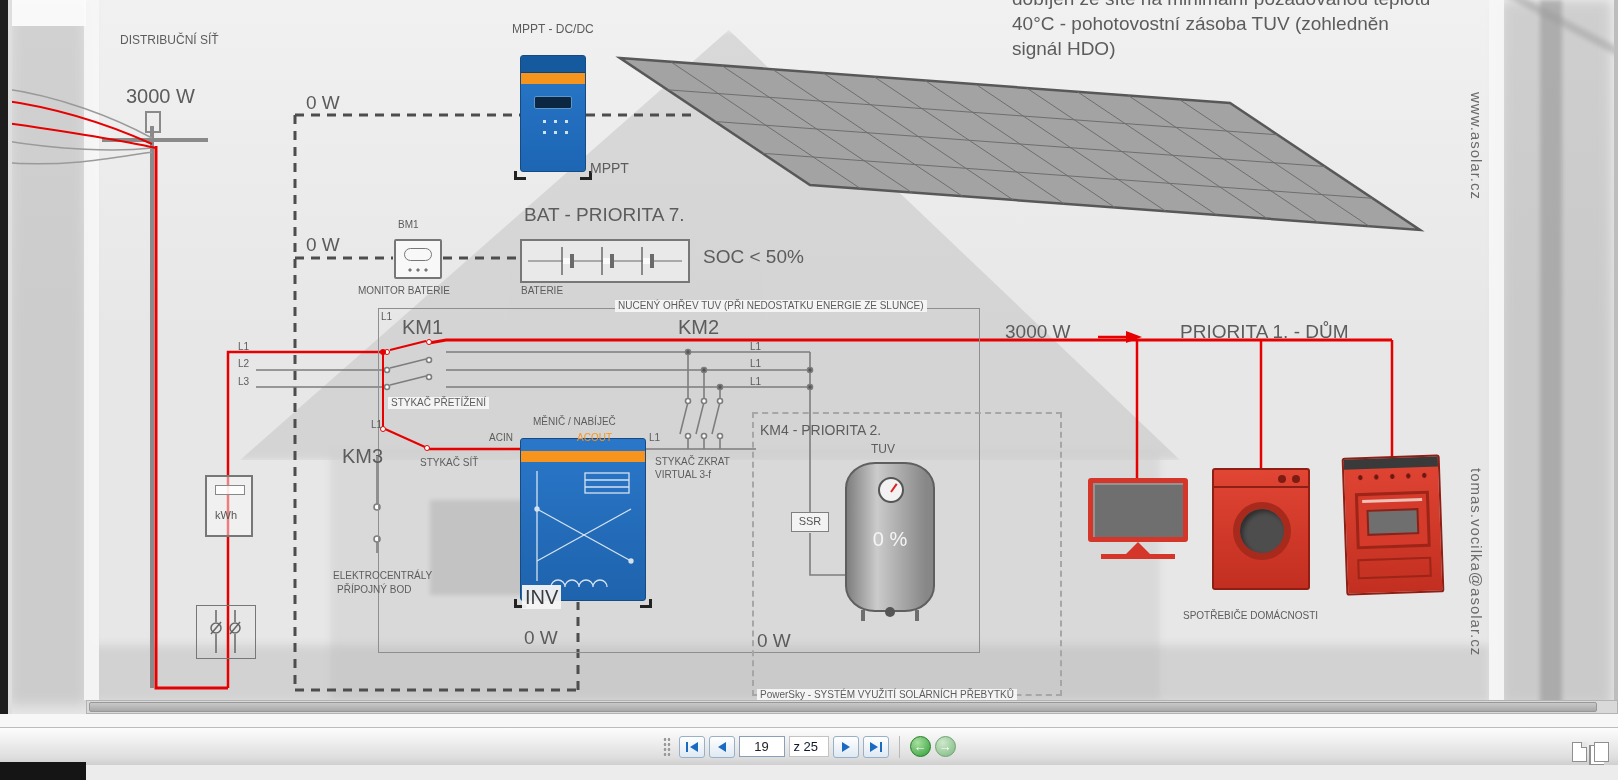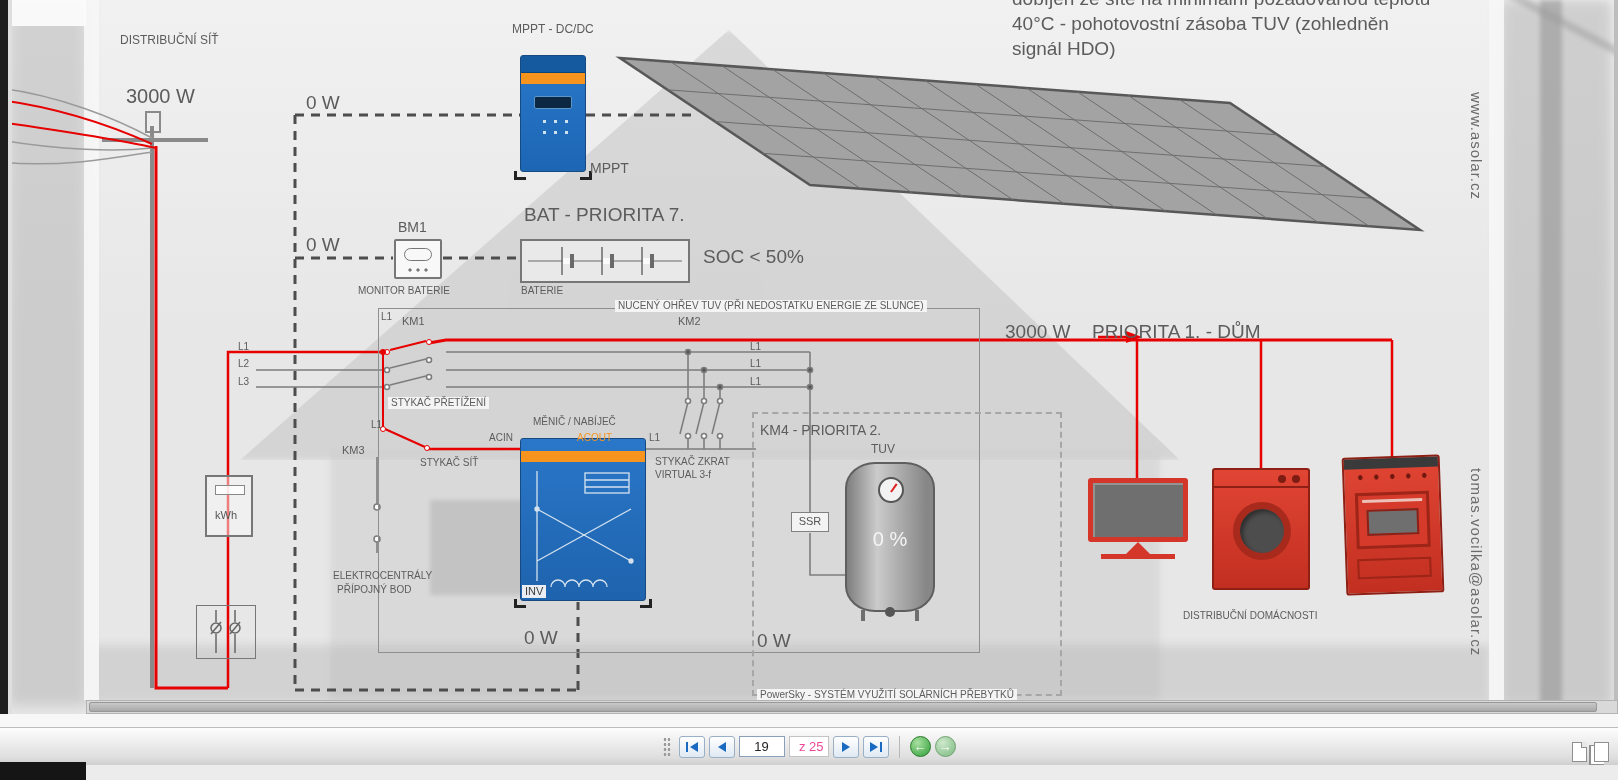--- a/index.html
+++ b/index.html
@@ -18,22 +18,22 @@
   .ph-branch{left:1330px;top:-15px;width:340px;height:8px;background:#9a9a9a;opacity:.45;filter:blur(2px);transform:rotate(28deg)}
   .ph-ground{left:90px;top:645px;width:1400px;height:58px;background:#b4b4b4;opacity:.4;filter:blur(4px)}
 
   .gutter{position:absolute;top:0;height:700px;width:15px;background:#f6f6f6;opacity:.92}
   .gutter.left{left:84px}
   .gutter.right{left:1489px}
 
   .wires{position:absolute;left:0;top:0;pointer-events:none}
 
   .lbl{position:absolute;color:#5c5c5c;white-space:nowrap;line-height:1.2}
-  .s10{font-size:10px}.s11{font-size:10px}.s12{font-size:12px}.s14{font-size:14px}
-  .s16{font-size:11px}.s17{font-size:14px}.s19{font-size:19px}.s20{font-size:20px}
+  .s10{font-size:10px}.s11{font-size:10px}.s12{font-size:12px}.s14{font-size:10px}
+  .s16{font-size:20px}.s17{font-size:14px}.s19{font-size:19px}.s20{font-size:20px}
   .chip{background:rgba(246,246,246,.95);padding:0 3px}
   .orange{color:#f7941e}
   .dark{color:#3b3b3b}
   .wrap{white-space:normal}
 
   .box-solid{position:absolute;border:1.5px solid #8f8f8f}
   .box-dashed{position:absolute;border:2px dashed #a6a6a6}
 
   
   .mppt{position:absolute;left:520px;top:55px;width:66px;height:117px;background:linear-gradient(#2a77c9,#1c66b4);border:1px solid #174a80;border-radius:3px}
@@ -104,21 +104,21 @@
 
   .toolbar{position:absolute;left:0;top:727px;width:1618px;height:38px;background:linear-gradient(#fdfdfd,#dedede 80%,#cfcfcf);border-top:1px solid #bcbcbc;display:flex;justify-content:center;align-items:center}
   .tb-center{display:flex;align-items:center;gap:4px}
   .grip{width:8px;height:20px;margin-right:4px;background-image:radial-gradient(circle,#9b9b9b 1.2px,transparent 1.6px);background-size:4px 5px}
   .tbtn{width:26px;height:22px;border:1px solid #9ab0c6;border-radius:3px;background:linear-gradient(#ffffff,#dfe9f3);display:flex;align-items:center;justify-content:center;gap:2px;cursor:pointer}
   .tri{width:0;height:0;border-top:5px solid transparent;border-bottom:5px solid transparent}
   .tri-l{border-right:8px solid #1a6ac2}
   .tri-r{border-left:8px solid #1a6ac2}
   .bar{width:2px;height:10px;background:#1a6ac2}
   .page-input{width:46px;height:21px;border:1px solid #8aa0b8;background:#fff;text-align:center;font-size:13px;color:#222;font-family:inherit}
-  .page-of{min-width:40px;height:21px;border:1px solid #c3c3c3;background:#fff;font-size:13px;color:#ec4899;text-align:right;line-height:19px;padding:0 4px}
+  .page-of{min-width:40px;height:21px;border:1px solid #c3c3c3;background:#fff;font-size:13px;color:#0f172a;text-align:left;line-height:19px;padding:0 4px}
   .tb-sep{width:1px;height:22px;background:#b9b9b9;margin:0 6px}
   .navc{width:21px;height:21px;border-radius:50%;border:1px solid #257a25;display:flex;align-items:center;justify-content:center;cursor:pointer;padding:0}
   .navc.back{background:radial-gradient(circle at 35% 30%,#a8e0a0,#2f9e38)}
   .navc.fwd{background:radial-gradient(circle at 35% 30%,#cfe8cc,#79b97f);border-color:#6fa06f}
   .navarrow{color:#fff;font-size:13px;font-weight:bold;line-height:1}
 
   .corner-icons{position:absolute;left:1572px;top:742px;display:flex;gap:7px}
   .pgicon{width:15px;height:20px;background:#fff;border:1px solid #8f8f8f;position:relative}
   .pgicon.single::after{content:"";position:absolute;right:-1px;top:-1px;width:5px;height:5px;background:#e7e7e7;border-left:1px solid #8f8f8f;border-bottom:1px solid #8f8f8f}
   .pgicon.double{box-shadow:-4px 3px 0 -1px #fff,-5px 3px 0 0 #8f8f8f}
@@ -367,42 +367,42 @@
   <div class="lbl s10" style="left:381px;top:311px">L1</div>
   <div class="lbl s16" style="left:402px;top:315px">KM1</div>
   <div class="lbl s16" style="left:678px;top:315px">KM2</div>
   <div class="lbl s10" style="left:238px;top:341px">L1</div>
   <div class="lbl s10" style="left:238px;top:358px">L2</div>
   <div class="lbl s10" style="left:238px;top:376px">L3</div>
   <div class="lbl s10" style="left:750px;top:341px">L1</div>
   <div class="lbl s10" style="left:750px;top:358px">L1</div>
   <div class="lbl s10" style="left:750px;top:376px">L1</div>
   <div class="lbl s19" style="left:1005px;top:321px">3000 W</div>
-  <div class="lbl s19" style="left:1092px;top:321px">PRIORITA 1. - DŮM</div>
+  <div class="lbl s19" style="left:1180px;top:321px">PRIORITA 1. - DŮM</div>
   <div class="lbl s11 chip" style="left:388px;top:397px">STYKAČ PŘETÍŽENÍ</div>
 
   <div class="lbl s11" style="left:533px;top:416px">MĚNIČ / NABÍJEČ</div>
   <div class="lbl s10" style="left:371px;top:419px">L1</div>
   <div class="lbl s16" style="left:342px;top:444px">KM3</div>
   <div class="lbl s11" style="left:489px;top:432px">ACIN</div>
   <div class="lbl s11 orange" style="left:577px;top:432px">ACOUT</div>
   <div class="lbl s10" style="left:649px;top:432px">L1</div>
   <div class="lbl s11" style="left:420px;top:457px">STYKAČ SÍŤ</div>
   <div class="lbl s11" style="left:655px;top:456px">STYKAČ ZKRAT</div>
   <div class="lbl s11" style="left:655px;top:469px">VIRTUAL 3-f</div>
 
   <div class="lbl s17" style="left:760px;top:422px">KM4 - PRIORITA 2.</div>
   <div class="lbl s12" style="left:871px;top:442px">TUV</div>
   <div class="lbl s11" style="left:337px;top:584px">PŘÍPOJNÝ BOD</div>
   <div class="lbl s11" style="left:333px;top:570px">ELEKTROCENTRÁLY</div>
   <div class="lbl s16 chip dark" style="left:522px;top:585px">INV</div>
   <div class="lbl s19" style="left:524px;top:627px">0 W</div>
   <div class="lbl s19" style="left:757px;top:630px">0 W</div>
   <div class="lbl s11 chip" style="left:757px;top:689px">PowerSky - SYSTÉM VYUŽITÍ SOLÁRNÍCH PŘEBYTKŮ</div>
-  <div class="lbl s11" style="left:1183px;top:610px">DISTRIBUČNÍ DOMÁCNOSTI</div>
+  <div class="lbl s11" style="left:1183px;top:610px">SPOTŘEBIČE DOMÁCNOSTI</div>
 
   <div class="vtext" style="left:1468px;top:92px">www.asolar.cz</div>
   <div class="vtext" style="left:1468px;top:468px">tomas.vocilka@asolar.cz</div>
 
   <div class="frame-left"></div>
   <div class="frame-inner"></div>
   <div class="frame-right"></div>
   <div class="tl-white"></div>
 
   <div class="hscrollbar">

